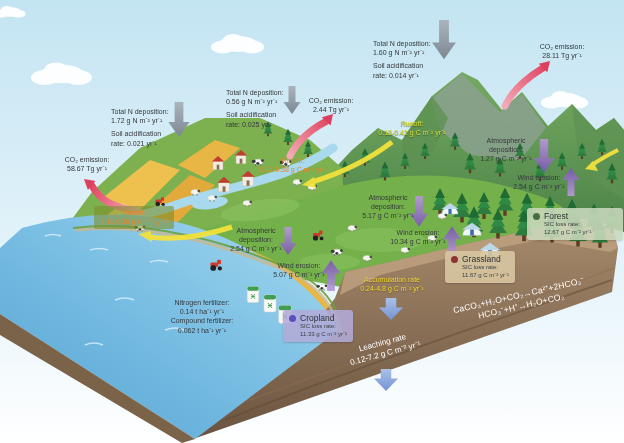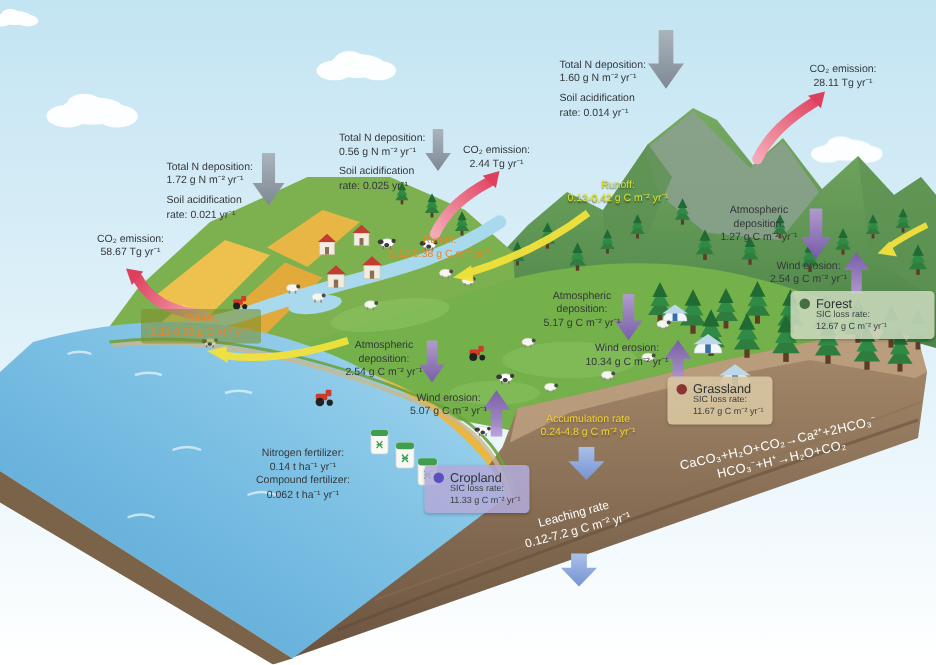--- a/index.html
+++ b/index.html
@@ -400,21 +400,21 @@
   <span class="sub">11.67 g C m⁻² yr⁻¹</span>
 </div>
 <div class="legend" style="left:283px;top:310px;background:rgba(178,171,216,0.88);">
   <div class="trow">
     <span class="dot" style="background:#5b4fc0;"></span>
     <span>Cropland</span>
   </div>
   <span class="sub">SIC loss rate:</span>
   <span class="sub">11.33 g C m⁻² yr⁻¹</span>
 </div>
-<div class="legend" style="left:527px;top:194px;width:84px;background:rgba(201,216,188,0.88);">
+<div class="legend" style="left:527px;top:208px;width:84px;background:rgba(201,216,188,0.88);">
   <div class="trow">
     <span class="dot" style="background:#456e45;"></span>
     <span>Forest</span>
   </div>
   <span class="sub">SIC loss rate:</span>
   <span class="sub">12.67 g C m⁻² yr⁻¹</span>
 </div>
 
 </div>
 

